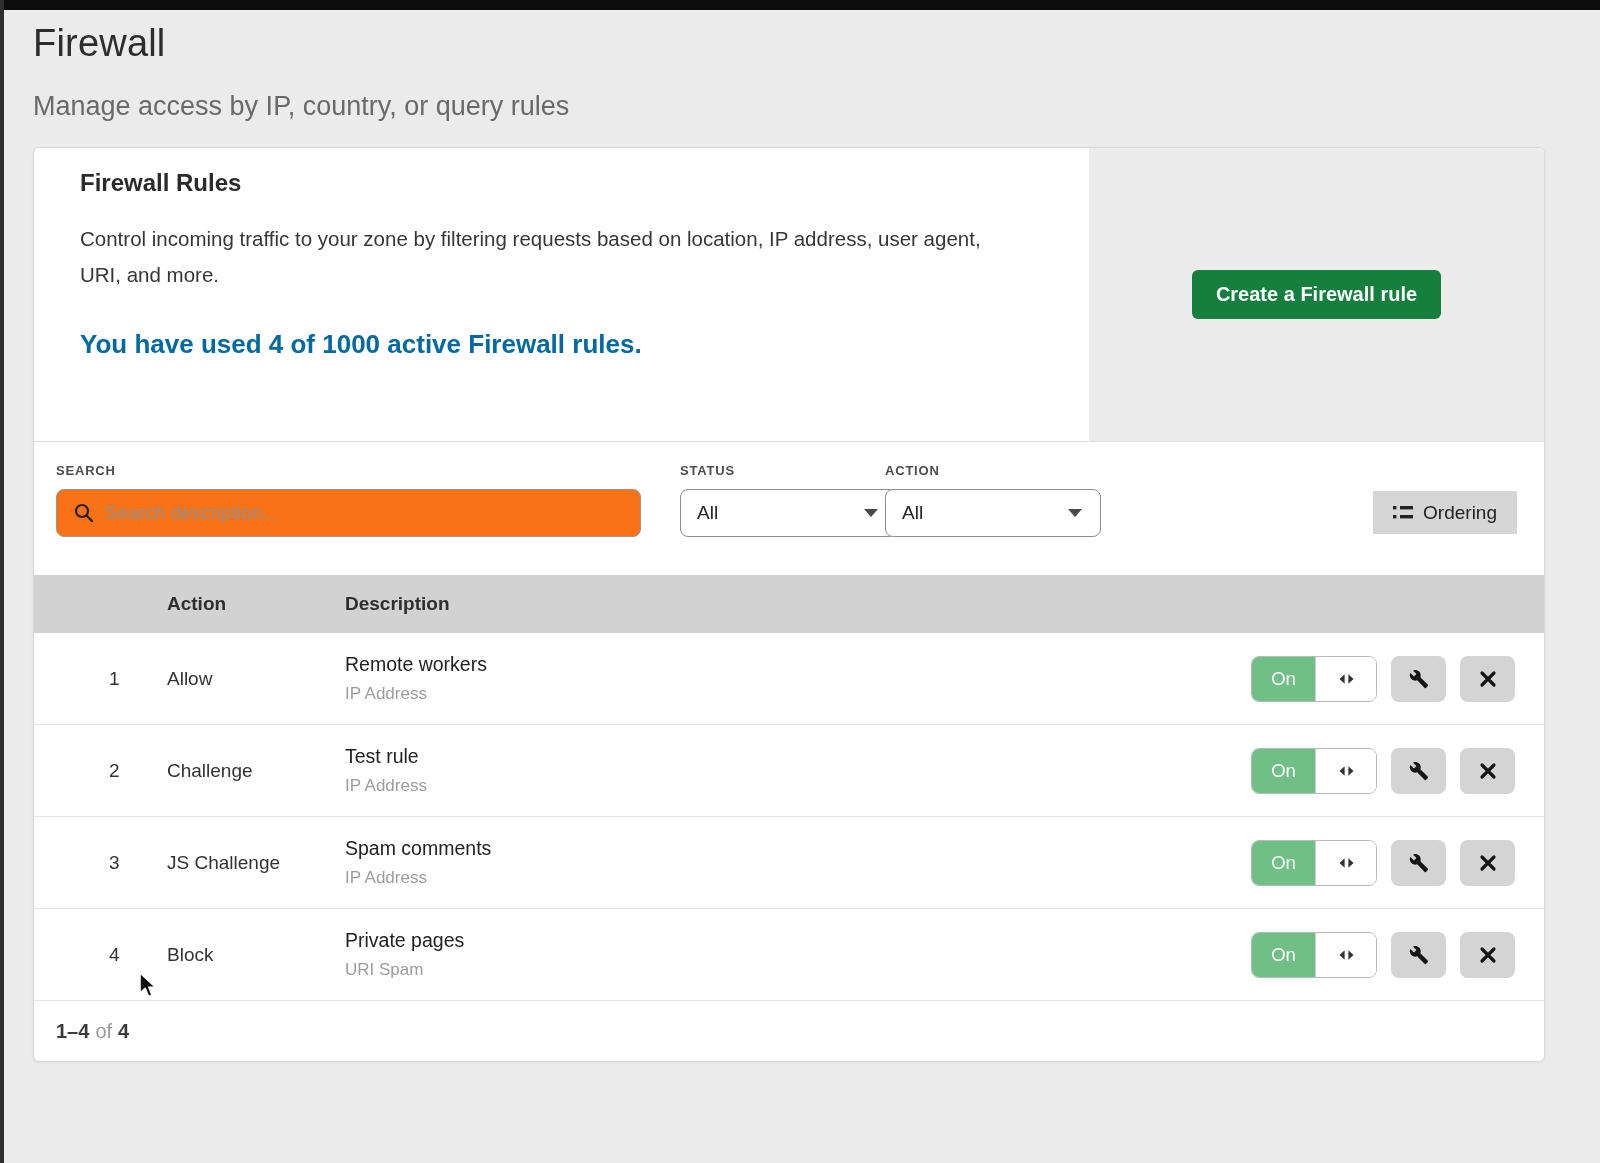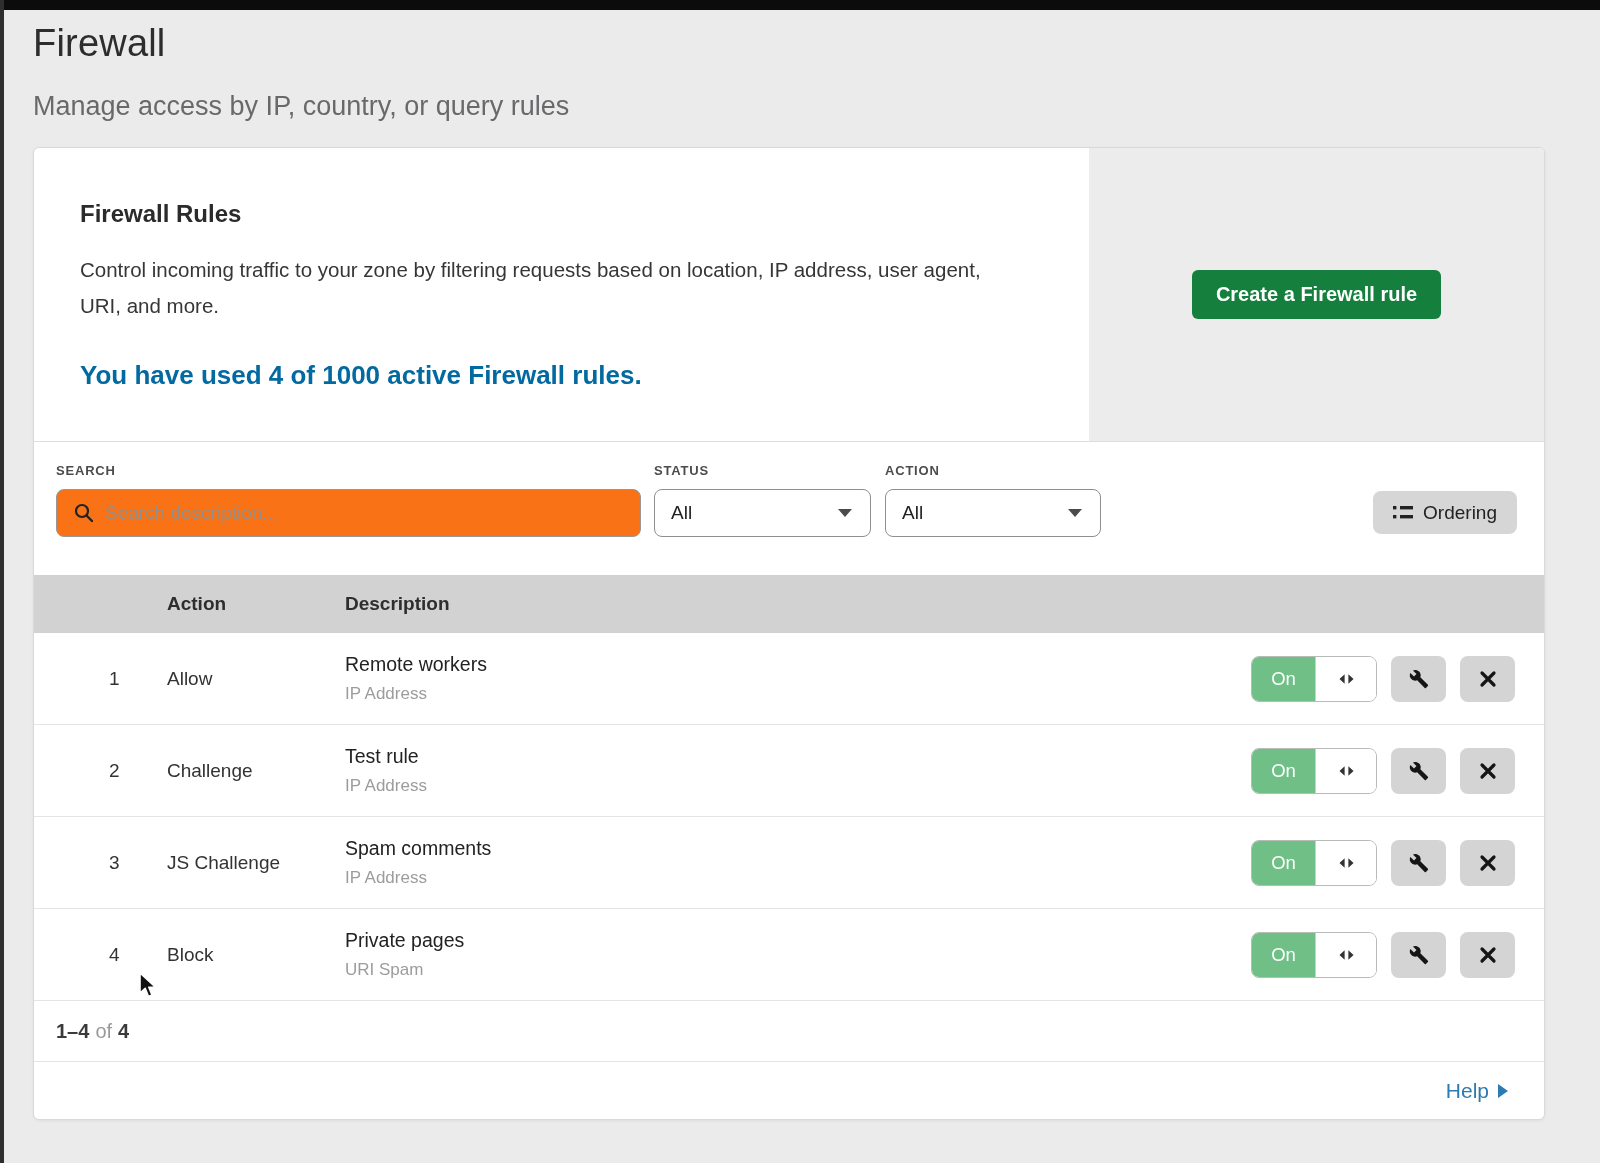--- a/index.html
+++ b/index.html
@@ -25,21 +25,21 @@
     margin: 25px 0 0 33px;
     width: 1512px;
     background: #ffffff;
     border: 1px solid #d9d9d9;
     border-radius: 6px;
     box-shadow: 0 1px 3px rgba(0,0,0,0.06);
   }
 
   
   .top-section { display: flex; height: 294px; border-bottom: 1px solid #dedede; }
-  .rules-info { flex: 1; padding: 52px 60px 0 46px; }
+  .rules-info { flex: 1; padding: 21px 60px 0 46px; }
   .rules-heading { font-size: 24px; font-weight: 700; color: #2b2b2b; }
   .rules-desc { margin-top: 24px; font-size: 20.5px; line-height: 36px; color: #363636; max-width: 945px; }
   .rules-usage { margin-top: 36px; font-size: 26px; font-weight: 700; color: #0369a1; }
   .cta-panel {
     width: 455px; background: #ececec;
     border-top-right-radius: 6px;
     display: flex; align-items: center; justify-content: center;
   }
   .create-btn {
     background: #15803d; color: #ffffff;
@@ -62,33 +62,33 @@
     border: 1px solid #979797; border-radius: 8px; background: #f97316;
     display: flex; align-items: center;
   }
   .search-box svg { margin-left: 16px; flex: none; }
   .search-input {
     border: none; outline: none; background: transparent;
     font-family: inherit; font-size: 19px; color: #333;
     margin-left: 10px; width: 520px;
   }
   .search-input::placeholder { color: #8f8f8f; }
-  .filter-status { position: absolute; left: 620px; top: 21px; }
+  .filter-status { position: absolute; left: 646px; top: 21px; }
   .filter-action { position: absolute; left: 851px; top: 21px; }
   .select {
     height: 48px; border: 1px solid #8f8f8f; border-radius: 8px; background: #fff;
     display: flex; align-items: center; justify-content: space-between;
     font-size: 19px; color: #222; padding: 0 18px 0 16px; cursor: pointer;
   }
   .select-status { width: 217px; }
   .select-action { width: 216px; }
   .ordering-btn {
     position: absolute; right: 27px; top: 49px;
     height: 43px; padding: 0 20px;
-    background: #d6d6d6; border: none; border-radius: 8px;
+    background: #d6d6d6; border: none; border-radius: 0;
     font-family: inherit; font-size: 19px; color: #222;
     display: flex; align-items: center; gap: 10px; cursor: pointer;
   }
 
   
   .table-header {
     height: 58px; background: #d2d2d2;
     display: grid; grid-template-columns: 58px 178px 1fr;
     padding-left: 75px; align-items: center;
     font-size: 19px; font-weight: 700; color: #2e2e2e;
@@ -337,26 +337,18 @@
       </button>
     </div>
   </div>
 
   <div class="pagination">
     <span class="pg-range">1–4</span>
     <span class="pg-of">of</span>
     <span class="pg-total">4</span>
   </div>
 
-  <div class="help-row">
-    <a class="help-link">
-      <span>Help</span>
-      <svg width="10" height="14" viewBox="0 0 10 14">
-        <polygon points="0,0 10,7 0,14" fill="#2d7bb1"></polygon>
-      </svg>
-    </a>
-  </div>
 
 </div>
 
 <svg class="mouse-cursor" width="24" height="28" viewBox="0 0 24 28">
   <path d="M4 1 L4 21 L9.2 16.4 L12.4 24.4 L16 23 L12.8 15.2 L19.5 15.2 Z" fill="#111" stroke="#fff" stroke-width="1.6" stroke-linejoin="round"></path>
 </svg>
 
 </body></html>

